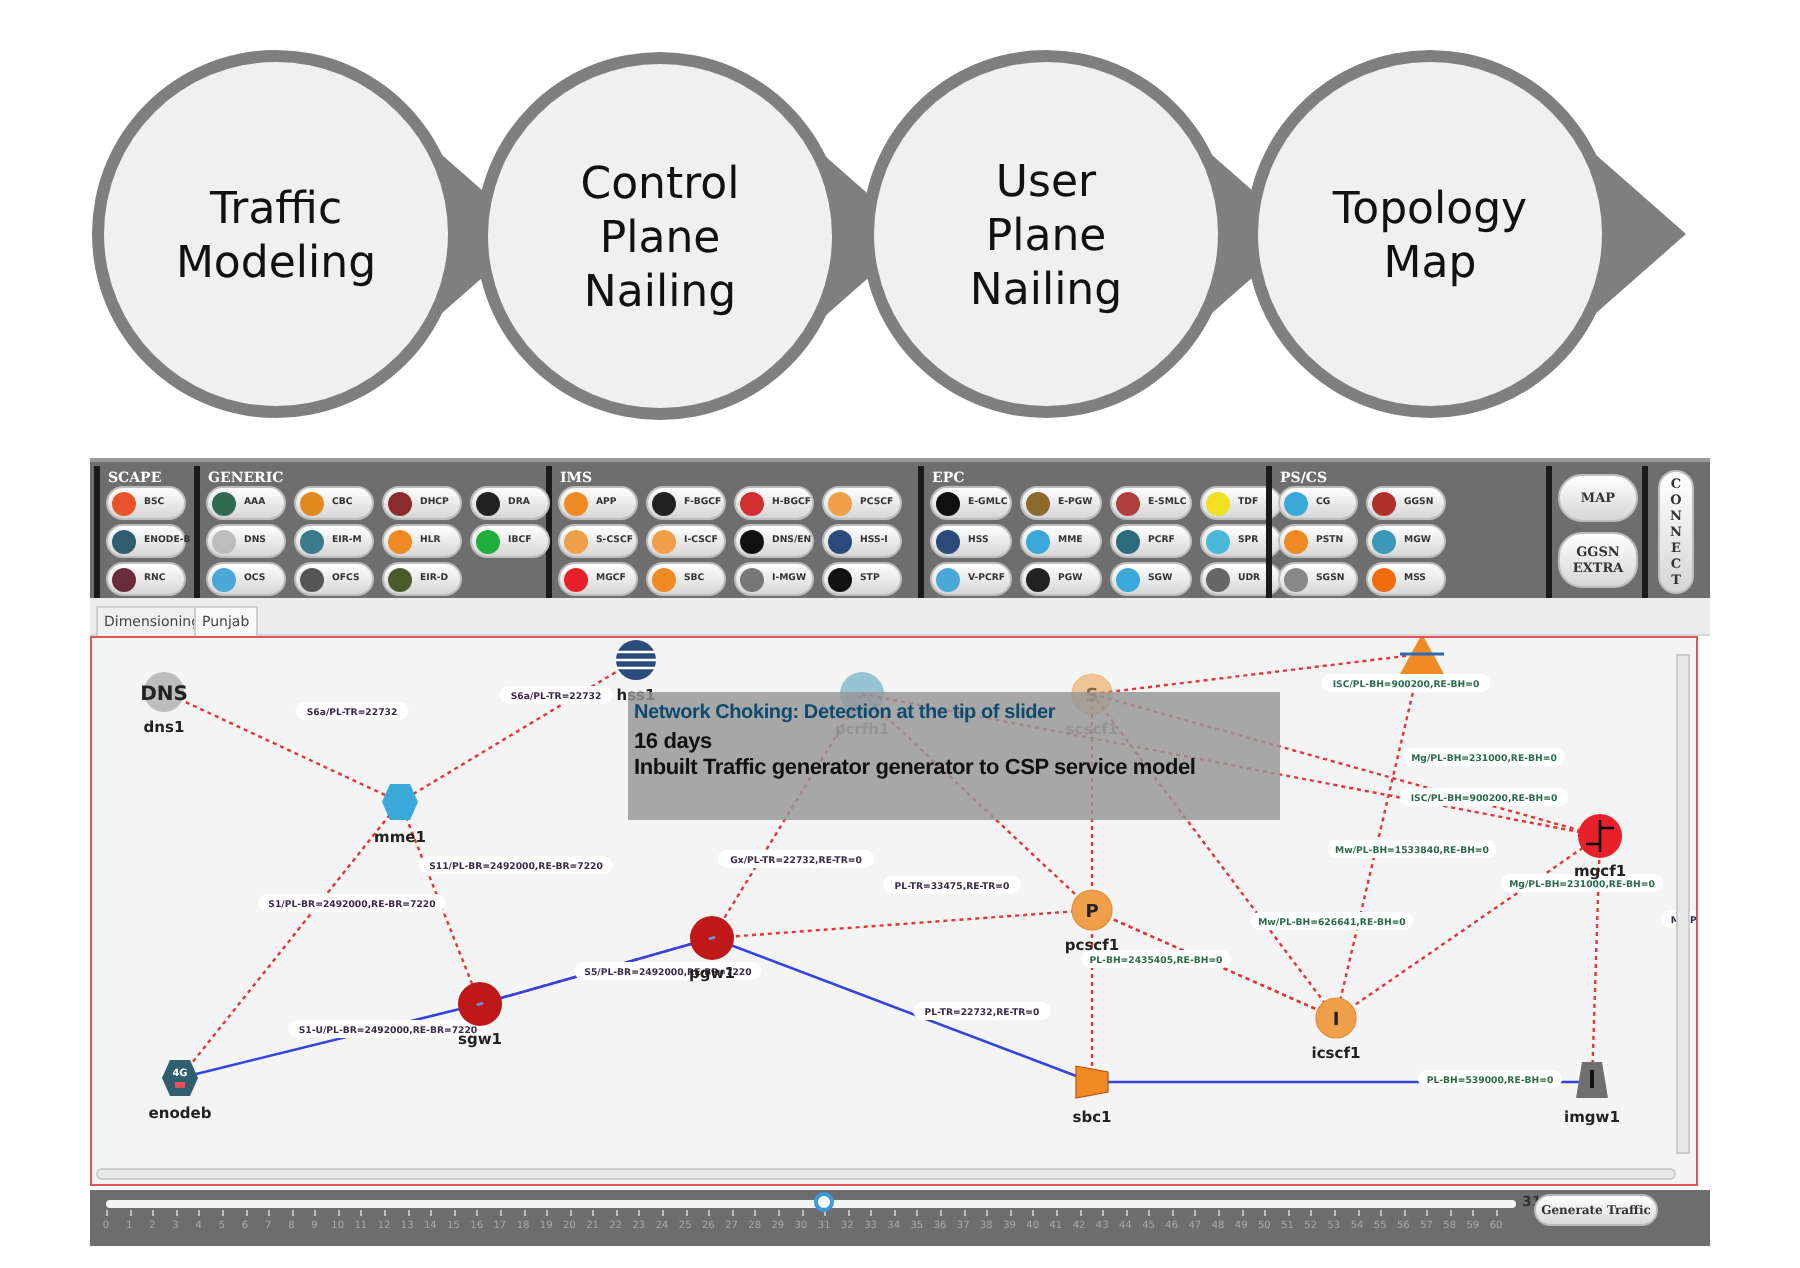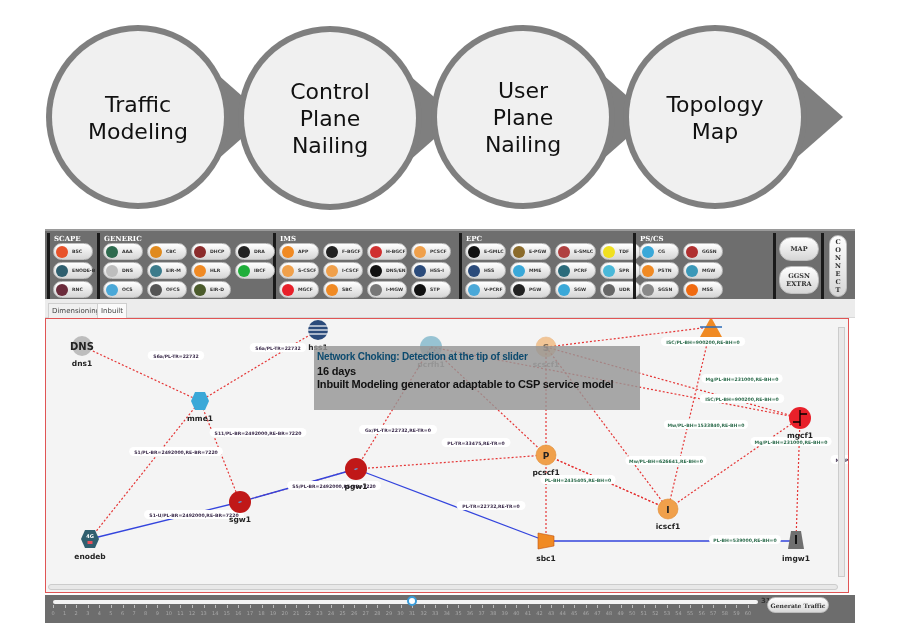--- a/index.html
+++ b/index.html
@@ -274,21 +274,21 @@
           <span>N</span>
           <span>N</span>
           <span>E</span>
           <span>C</span>
           <span>T</span>
         </div>
       </div>
     </div>
   <div id="tabs">
       <div class="tab" style="left: 3px;">Dimensioning</div>
-      <div class="tab active" style="left: 52px;">Inbuilt</div>
+      <div class="tab active" style="left: 52px;">Punjab</div>
     </div>
   <div id="canvas">
     <svg id="topo" width="804" height="275">
         <g>
           <line x1="36" y1="27" x2="154" y2="82" stroke="#e53535" stroke-width="1.2" stroke-dasharray="2,2"></line>
           <line x1="272" y1="11" x2="154" y2="82" stroke="#e53535" stroke-width="1.2" stroke-dasharray="2,2"></line>
           <line x1="154" y1="82" x2="44" y2="220" stroke="#e53535" stroke-width="1.2" stroke-dasharray="2,2"></line>
           <line x1="154" y1="82" x2="194" y2="183" stroke="#e53535" stroke-width="1.2" stroke-dasharray="2,2"></line>
           <line x1="194" y1="183" x2="310" y2="150" stroke="#e53535" stroke-width="1.2" stroke-dasharray="2,2"></line>
           <line x1="44" y1="220" x2="194" y2="183" stroke="#3344dd" stroke-width="1.3" stroke-dasharray=""></line>
@@ -416,21 +416,21 @@
           <g>
             <polygon points="745,212 755,212 758,230 742,230" fill="#6f6f6f"></polygon>
             <line x1="750" y1="216" x2="750" y2="225" stroke="#111" stroke-width="2"></line>
             <text x="750" y="242" text-anchor="middle" class="node-label" opacity="1">imgw1</text>
           </g>
         </g>
       </svg>
     <div id="overlay">
       <div class="h1">Network Choking: Detection at the tip of slider</div>
       <div class="h2">16 days</div>
-      <div class="h2">Inbuilt Modeling generator adaptable to CSP service model</div>
+      <div class="h2">Inbuilt Traffic generator generator to CSP service model</div>
     </div>
     <div id="vscroll"></div>
     <div id="hscroll"></div>
   </div>
   <div id="sliderbar">
     <div id="track"></div>
     <div id="ticks">
         <div style="position: absolute; left: 0px; top: 0px; width: 1px; height: 3px; background: rgb(189, 189, 189);"></div>
         <div style="position: absolute; left: -5px; top: 5px; width: 10px; text-align: center; font-size: 5px; color: rgb(168, 168, 168);">0</div>
         <div style="position: absolute; left: 11.5833px; top: 0px; width: 1px; height: 3px; background: rgb(189, 189, 189);"></div>

